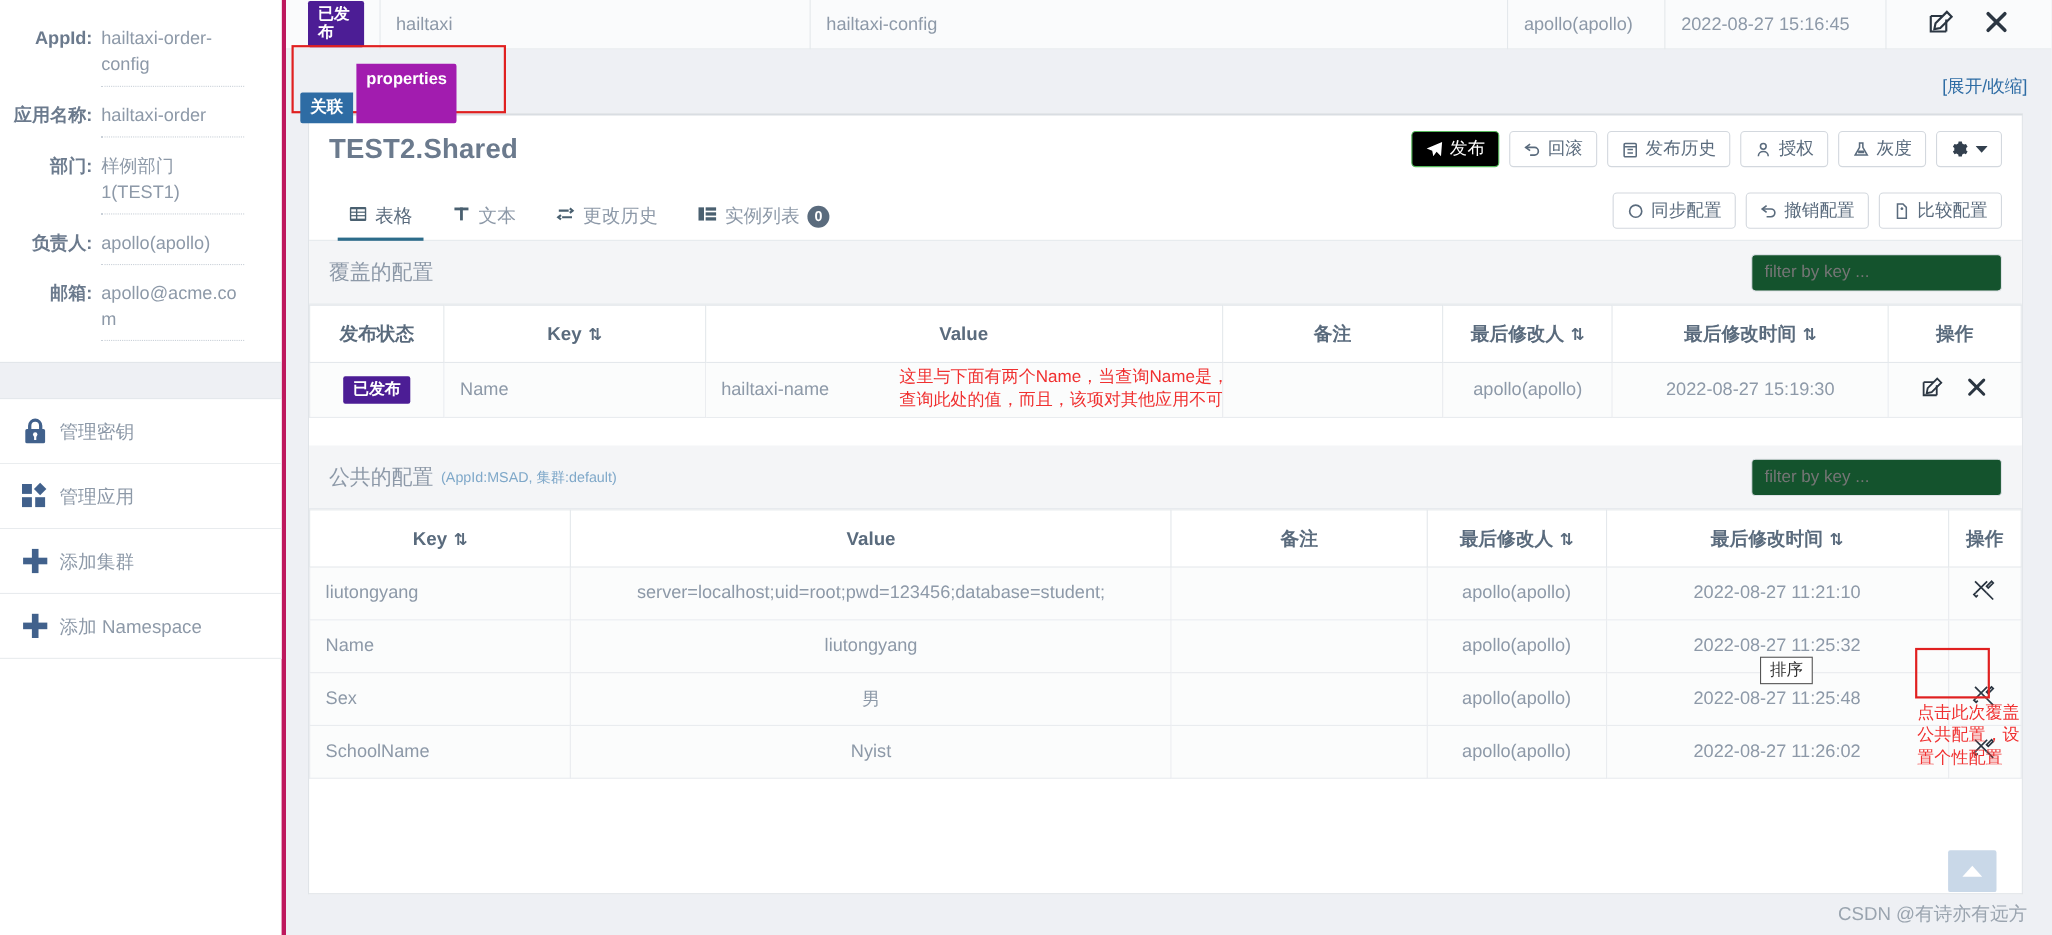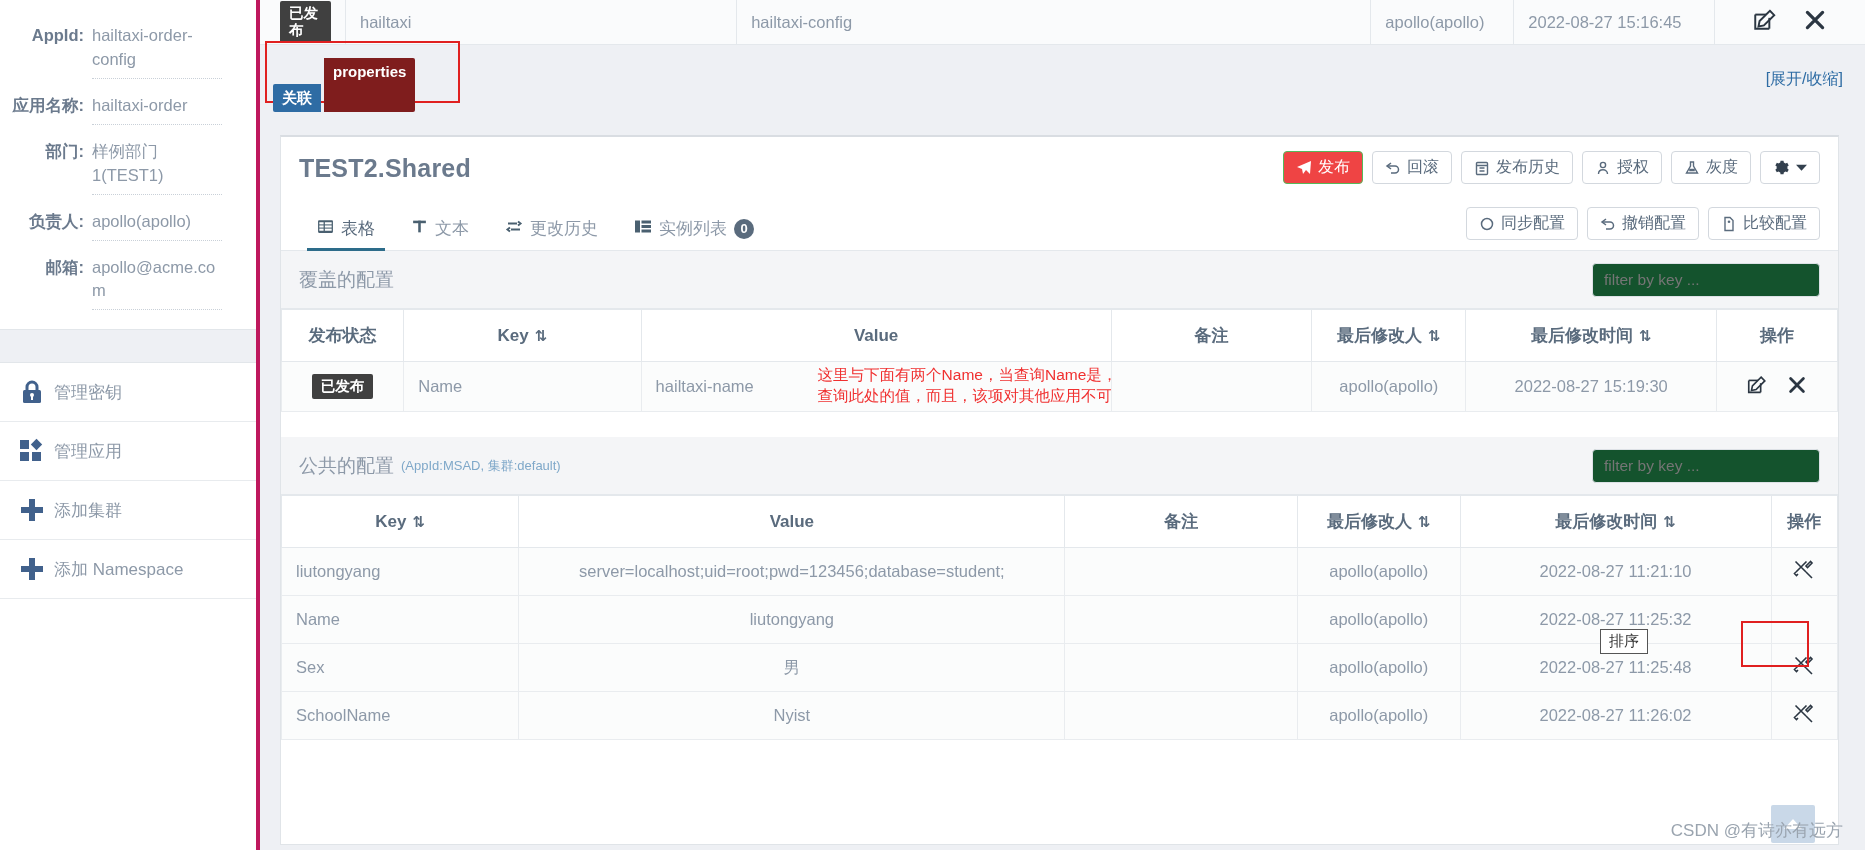--- a/index.html
+++ b/index.html
@@ -59,21 +59,21 @@
     height: 45px; display: flex; align-items: center; padding: 0 14px;
     border-right: 1px solid #e4e8ec; font-size: 16.5px; color: #8d99a8;
   }
   .ts-c1 { width: 90px; justify-content: flex-start; padding-left: 20px; }
   .ts-c3 { width: 420px; }
   .ts-c4 { width: 400px; border-right: none; }
   .ts-c5 { width: 152px; }
   .ts-c6 { width: 214px; }
   .ts-c7 { width: 160px; border-right: none; justify-content: center; gap: 24px; }
   .badge-pub {
-    display: inline-block; background: #404040; color: #fff;
+    display: inline-block; background: #4c1d95; color: #fff;
     font-size: 14.5px; font-weight: bold; padding: 4px 9px; border-radius: 2px;
     line-height: 1.2;
   }
 
   
   #expand-bar {
     position: absolute; left: 0; top: 45px; width: 1605px; height: 56px;
     background: #eef0f4;
   }
   #expand-link {
@@ -87,46 +87,46 @@
     border: 2px solid #e02020; background: transparent; z-index: 5;
   }
   #ns-tags {
     position: absolute; left: 13px; top: 58px; display: flex; z-index: 6;
   }
   .tag-blue {
     background: #2e6ca4; color: #fff; font-size: 15px; font-weight: bold;
     padding: 4px 9px; border-radius: 2px 0 0 2px; line-height: 1.3; margin-top: 26px;
   }
   .tag-cyan {
-    background: #7f1d1d; color: #fff; font-size: 15px; font-weight: bold;
+    background: #a21caf; color: #fff; font-size: 15px; font-weight: bold;
     padding: 4px 9px; border-radius: 0 2px 2px 0; line-height: 1.3;
     margin-left: 3px;
   }
 
   
   #panel {
     position: absolute; left: 20px; top: 103px; width: 1559px; height: 710px;
-    background: #fff; border: 1px solid #e0e4e8; border-top: 2px solid #d9dde2; margin-top: 32px;
+    background: #fff; border: 1px solid #e0e4e8; border-top: 2px solid #d9dde2;
   }
   #panel-head {
     position: relative; height: 62px; padding: 0 18px;
     display: flex; align-items: center;
   }
   #ns-title {
     font-size: 25px; font-weight: bold; color: #6b7a8d; letter-spacing: .2px;
   }
   #head-actions {
     position: absolute; right: 18px; top: 14px; display: flex; gap: 9px; align-items: center;
   }
   .btn {
     display: inline-flex; align-items: center; gap: 6px;
     height: 33px; padding: 0 12px; border: 1px solid #d3d8de; border-radius: 4px;
     background: #fff; color: #5a6b7d; font-size: 16px; cursor: pointer; white-space: nowrap;
   }
-  .btn.green { background: #ef4444; border-color: #55b95a; color: #fff; }
+  .btn.green { background: #000000; border-color: #55b95a; color: #fff; }
   .btn .ico { display: inline-flex; }
 
   
   #tabs-row {
     position: relative; height: 52px; border-bottom: 1px solid #e4e8ec;
     padding: 0 18px; display: flex; align-items: flex-end;
   }
   .tab {
     display: inline-flex; align-items: center; gap: 7px;
     padding: 0 18px 10px 18px; font-size: 17px; color: #8d99a8; cursor: pointer;
@@ -605,20 +605,21 @@
                   <path d="M18.5 3.5l-4.5 4.5 1.5 1.5 4.5-4.5z"></path>
                 </svg>
               </span>
             </td>
           </tr>
         </tbody>
       </table>
 
       <div id="tooltip-sort">排序</div>
       <div id="wrench-box"></div>
+      <div id="anno-right">点击此次覆盖公共配置，设置个性配置</div>
 
       <div id="scroll-top">
         <svg width="22" height="14" viewBox="0 0 22 14" fill="#fff">
             <path d="M11 2 L20 12 H2 Z"></path>
           </svg>
       </div>
     </div>
 
   </div>
 

